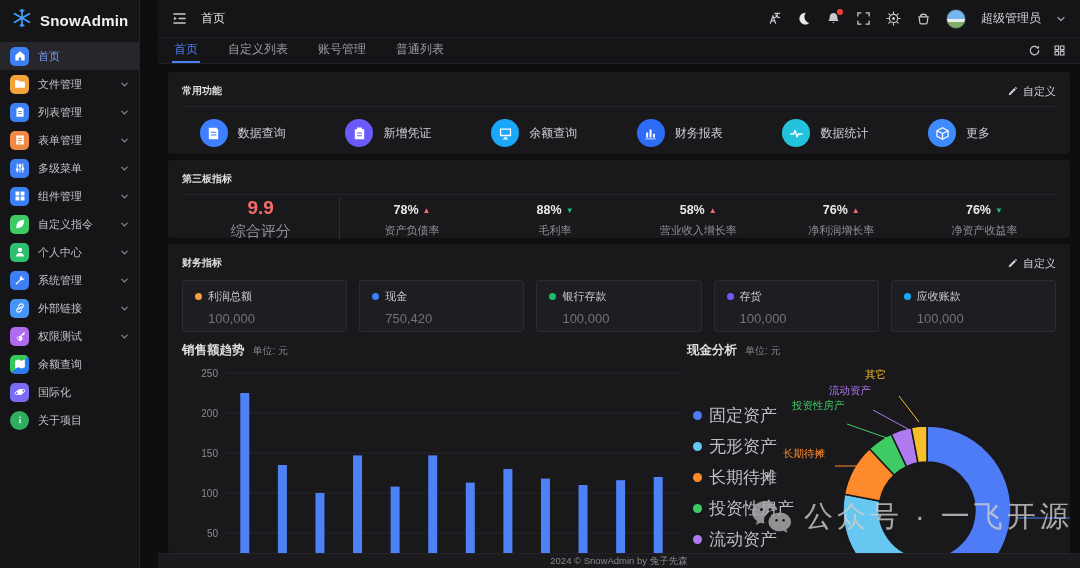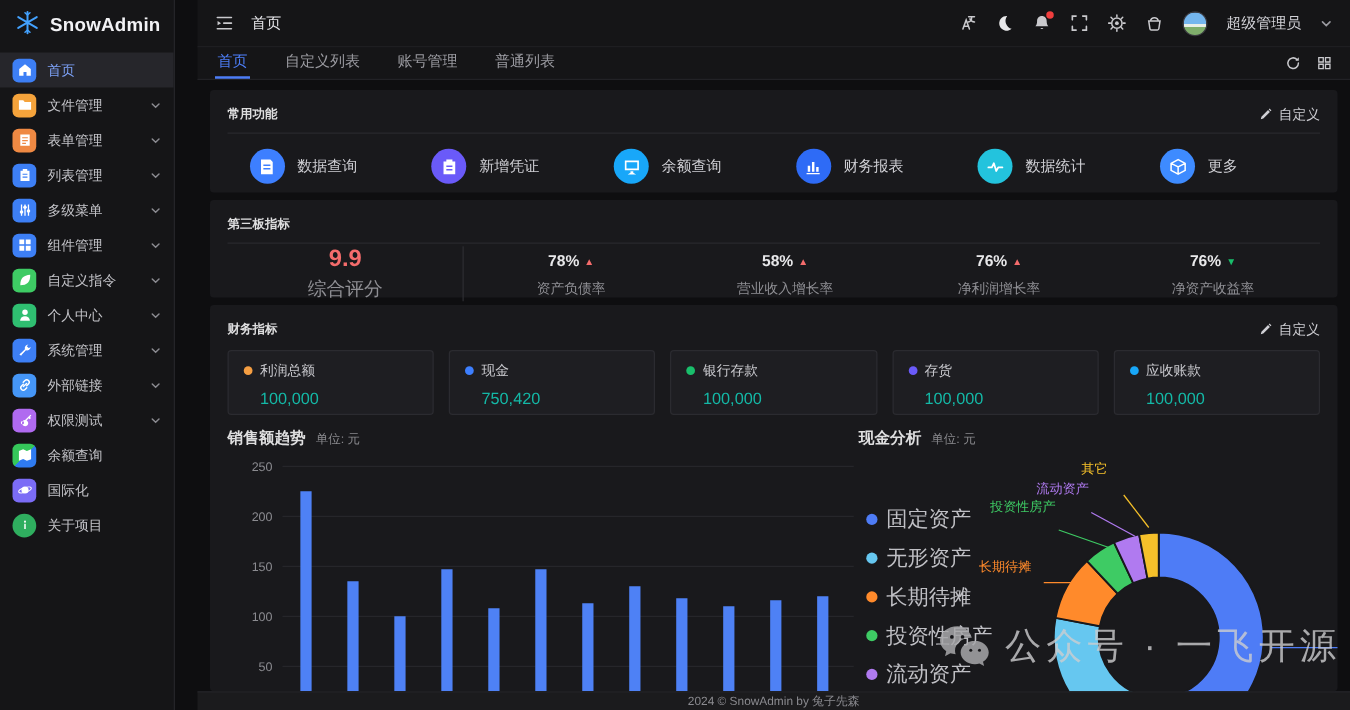--- a/index.html
+++ b/index.html
@@ -66,21 +66,21 @@
   .stat-arrow{font-size:8px;margin-left:4px;vertical-align:1px;}
   .stat-lab{font-size:11px;color:#8f8f94;margin-top:5px;}
 
   
   .card-fin{flex:1;margin-top:6px;position:relative;overflow:hidden;display:flex;flex-direction:column;}
   .fin-cards{display:flex;gap:12px;margin-top:6px;}
   .fcard{flex:1;height:52px;background:#1e1e22;border:1px solid #2b2b30;border-radius:3px;padding:8px 12px;cursor:pointer;}
   .fcard-top{display:flex;align-items:center;gap:6px;}
   .fdot{width:7px;height:7px;border-radius:50%;}
   .flabel{font-size:11px;color:#c9c9ce;}
-  .fvalue{font-size:13px;color:#14b8a6;margin:7px 0 0 13px;}
+  .fvalue{font-size:13px;color:#737373;margin:7px 0 0 13px;}
 
   .charts-row{flex:1;display:flex;margin-top:10px;min-height:0;}
   .chart-block{position:relative;}
   .chart-left{width:505px;flex:0 0 505px;}
   .chart-right{flex:1;}
   .chart-head{display:flex;align-items:baseline;gap:8px;}
   .chart-title{font-size:12.5px;font-weight:bold;color:#dededf;}
   .chart-unit{font-size:10px;color:#8a8a8e;}
   #bar-svg{margin-top:4px;}
   #donut-svg{position:absolute;left:0;top:16px;}
@@ -277,39 +277,39 @@
             </svg>
           </span>
         <span class="slabel">文件管理</span>
         <span class="chev">
             <svg>
               <use href="#i-chev"></use>
             </svg>
           </span>
       </div>
       <div class="sitem">
+        <span class="badge" style="background: rgb(61, 127, 245);">
+            <svg>
+              <use href="#s-clip"></use>
+            </svg>
+          </span>
+        <span class="slabel">列表管理</span>
+        <span class="chev">
+            <svg>
+              <use href="#i-chev"></use>
+            </svg>
+          </span>
+      </div>
+      <div class="sitem">
         <span class="badge" style="background: rgb(239, 137, 67);">
             <svg>
               <use href="#s-form"></use>
             </svg>
           </span>
         <span class="slabel">表单管理</span>
-        <span class="chev">
-            <svg>
-              <use href="#i-chev"></use>
-            </svg>
-          </span>
-      </div>
-      <div class="sitem">
-        <span class="badge" style="background: rgb(61, 127, 245);">
-            <svg>
-              <use href="#s-clip"></use>
-            </svg>
-          </span>
-        <span class="slabel">列表管理</span>
         <span class="chev">
             <svg>
               <use href="#i-chev"></use>
             </svg>
           </span>
       </div>
       <div class="sitem">
         <span class="badge" style="background: rgb(61, 127, 245);">
             <svg>
               <use href="#s-sliders"></use>
@@ -570,20 +570,24 @@
         </div>
         <div class="hr"></div>
         <div class="stats-row">
           <div class="score-col">
             <div class="score-val" style="color: rgb(245, 108, 108);">9.9</div>
             <div class="score-lab">综合评分</div>
           </div>
           <div class="stat-col">
             <div><span class="stat-val">78%</span><span class="stat-arrow" style="color: rgb(245, 108, 108);">▲</span></div>
             <div class="stat-lab">资产负债率</div>
+          </div>
+          <div class="stat-col">
+            <div><span class="stat-val">88%</span><span class="stat-arrow" style="color: rgb(25, 190, 107);">▼</span></div>
+            <div class="stat-lab">毛利率</div>
           </div>
           <div class="stat-col">
             <div><span class="stat-val">58%</span><span class="stat-arrow" style="color: rgb(245, 108, 108);">▲</span></div>
             <div class="stat-lab">营业收入增长率</div>
           </div>
           <div class="stat-col">
             <div><span class="stat-val">76%</span><span class="stat-arrow" style="color: rgb(245, 108, 108);">▲</span></div>
             <div class="stat-lab">净利润增长率</div>
           </div>
           <div class="stat-col">

